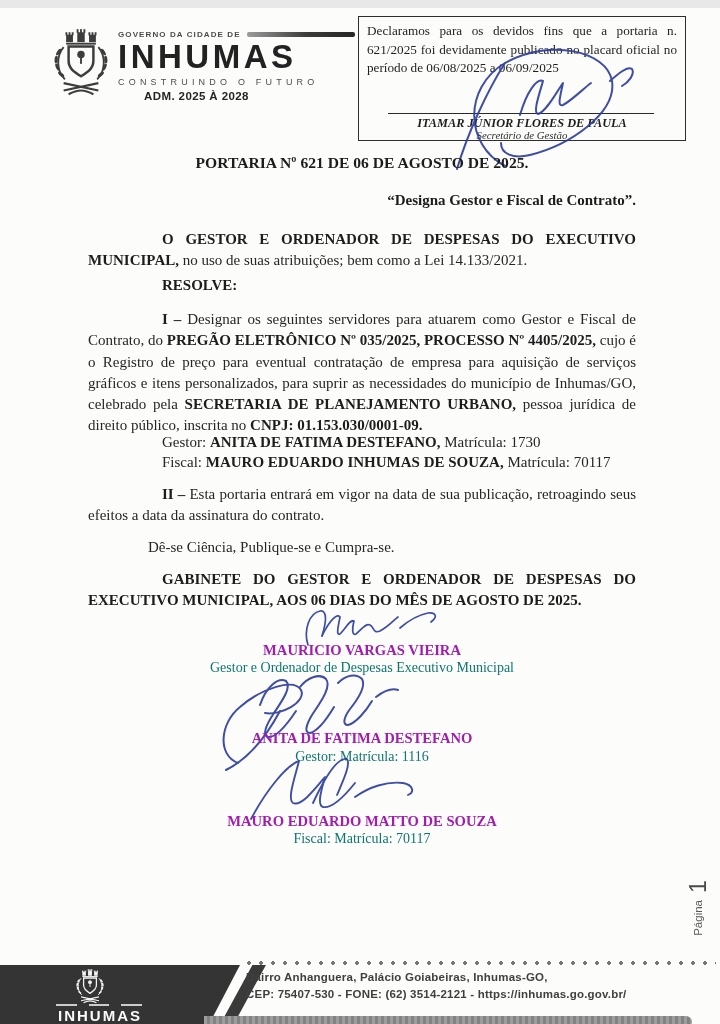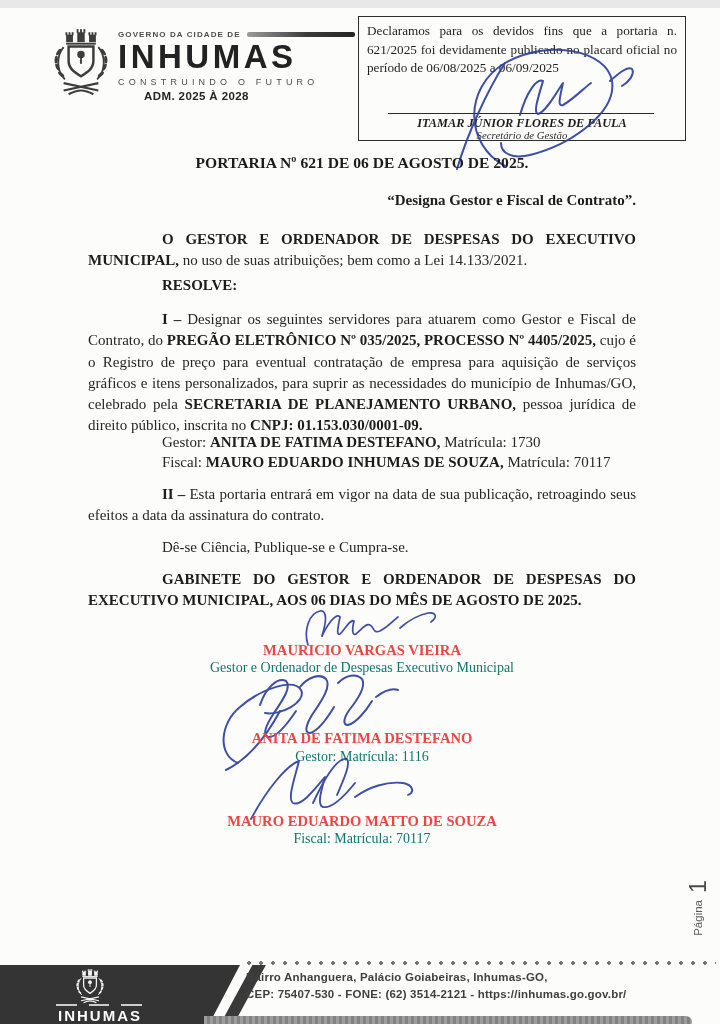--- a/index.html
+++ b/index.html
@@ -38,25 +38,25 @@
                 font-size:10.8px; font-style:italic; color:#2c2c2c; }
 
   
   .title    { top:146px; text-align:center; font-weight:bold; font-size:15.6px; color:#1c1c1c; }
   .subtitle { top:184px; text-align:right;  font-weight:bold; font-size:15px;  color:#1c1c1c; }
   .preamble { top:221px; font-size:15px; line-height:21.4px; }
   .resolve  { left:162px; top:269px; font-weight:bold; font-size:15px; color:#1c1c1c; }
   .item1    { top:301px; font-size:15px; line-height:21.3px; }
   .servers  { left:162px; top:425px; font-size:15px; line-height:19.5px; }
   .item2    { top:476px; font-size:15px; line-height:21.3px; }
-  .closing  { left:162px; top:531px; font-size:15px; }
+  .closing  { left:148px; top:531px; font-size:15px; }
   .gabinete { top:561px; font-weight:bold; font-size:15px; line-height:20.8px; color:#1c1c1c; }
 
   
-  .sig-name { text-align:center; font-weight:bold; font-size:14.6px; color:#ef4444; }
+  .sig-name { text-align:center; font-weight:bold; font-size:14.6px; color:#a21caf; }
   .sig-role { text-align:center; font-size:14px; color:#0f766e; }
   .n1 { top:634px; } .r1 { top:652px; }
   .n2 { top:722px; } .r2 { top:741px; }
   .n3 { top:805px; } .r3 { top:823px; }
   .ink { stroke:#2e3f9f; fill:none; stroke-width:2; stroke-linecap:round; stroke-linejoin:round; opacity:.92; }
 
   
   .pagina { left:646px; top:880px; width:104px; height:40px; transform:rotate(-90deg);
             display:flex; align-items:center; justify-content:center; gap:7px;
             font-family:"Liberation Sans","DejaVu Sans",sans-serif; color:#5a5a5a; }

